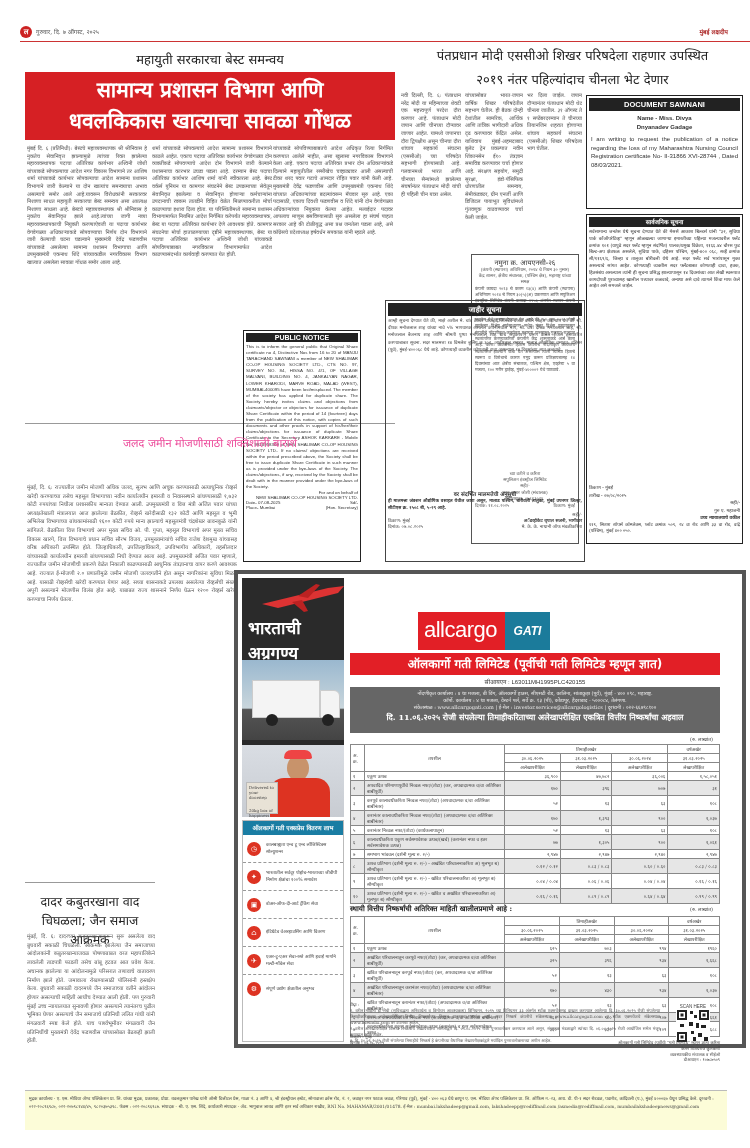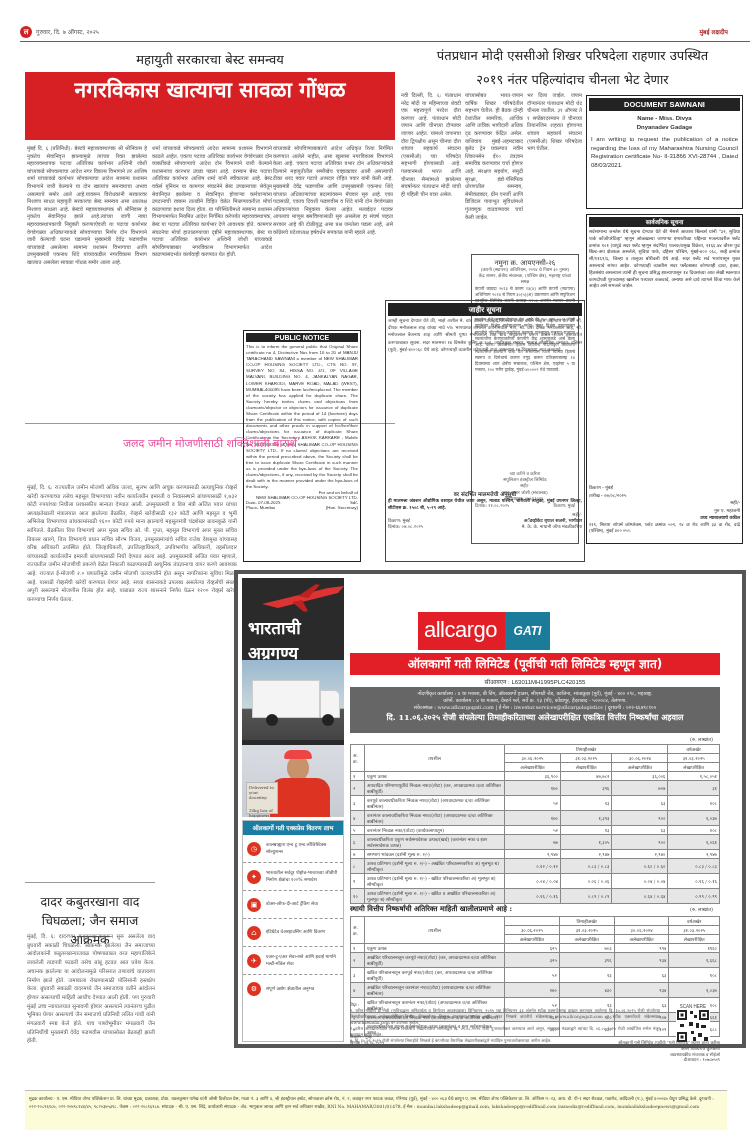--- a/index.html
+++ b/index.html
@@ -62,21 +62,22 @@
 </head>
 <body>
 
 <div class="abs topbar"></div>
 <div class="abs logo-dot">ल</div>
 <div class="abs dateline">गुरुवार, दि. ७ ऑगस्ट, २०२५</div>
 <div class="abs brand">मुंबई लक्षदीप</div>
 
 <div class="abs kicker">महायुती सरकारचा बेस्ट समन्वय</div>
 <div class="abs redhead">
-  <div>नगरविकास खात्याचा सावळा गोंधळ</div>
+  <div>सामान्य प्रशासन विभाग आणि</div>
+  <div>धवलकिकास खात्याचा सावळा गोंधळ</div>
 </div>
 <div class="abs txt col" style="left:27px;top:145px;height:270px;overflow:hidden">मुंबई दि. ६ (प्रतिनिधी): बेस्टचे महाव्यवस्थापक श्री श्रीनिवास हे नुकतेच सेवानिवृत्त झाल्यामुळे त्यांच्या रिक्त झालेल्या महाव्यवस्थापक पदाचा अतिरिक्त कार्यभार अश्विनी जोशी यांच्याकडे सोपवल्याचा आदेश नगर विकास विभागाने तर आशिष शर्मा यांच्याकडे कार्यभार सोपवल्याचा आदेश सामान्य प्रशासन विभागाने जारी केल्याने या दोन खात्यांच समन्वयाचा अभाव असल्याचे समोर आले आहे.यावरून विरोधकांनी सरकारवर निशाणा साधत महायुती सरकारचा बेस्ट समन्वय असा अप्रत्यक्ष निशाणा साधला आहे. बेस्टचे महाव्यवस्थापक श्री श्रीनिवास हे नुकतेच सेवानिवृत्त झाले आहे.त्यांच्या जागी नव्या महाव्यवस्थापकाची नियुक्ती करण्याऐवजी या पदाचा कार्यभार वेगवेगळ्या अधिकाऱ्याकडे सोपवण्याचा निर्णय दोन विभागाने जारी केल्याची घटना घडल्याने मुख्यमंत्री देवेंद्र फडणवीस यांच्याकडे असलेल्या सामान्य प्रशासन विभागाचा आणि उपमुख्यमंत्री एकनाथ शिंदे यांच्याकडील नगरविकास विभाग खात्यात असलेला सावळा गोंधळ समोर आला आहे.</div>
 <div class="abs txt col" style="left:152px;top:145px;height:270px;overflow:hidden">शर्मा यांच्याकडे सोपवल्याचे आदेश सामान्य प्रशासन विभागाने काढले आहेत. एकाच पदाचा अतिरिक्त कार्यभार वेगवेगळ्या दोन व्यक्तींकडे सोपवण्याचे आदेश दोन विभागाने जारी केल्याने प्रशासनाचा कारभार उघडा पडला आहे. दरम्यान बेस्ट पदाचा अतिरिक्त कार्यभार आशिष शर्मा यांनी स्वीकारला आहे. बेस्ट वर्कर्स युनियन या कामगार संघटनेने बेस्ट उपक्रमाच्या सेवेतून सेवानिवृत्त झालेल्या व सेवानिवृत्त होणाऱ्या कर्मचाऱ्यांना उपदानाची रक्कम तातडीने विहित वेळेत मिळण्याकरीता मोर्चा काढण्याचा इशारा दिला होता. या परिस्थितीमध्ये सामान्य प्रशासन विभागामार्फत नियमित आदेश निर्गमित करेपर्यंत महाव्यवस्थापक, बेस्ट या पदाचा अतिरिक्त कार्यभार देणे आवश्यक होते. कामगार संघटनेचा मोर्चा हाताळण्याच्या दृष्टीने महाव्यवस्थापक, बेस्ट या पदाचा अतिरिक्त कार्यभार अश्विनी जोशी यांच्याकडे सोपविण्याबाबत नगरविकास विभागामार्फत आदेश काढण्यासंदर्भात कार्यवाही करण्यात येत होती.</div>
 <div class="abs txt col" style="left:273px;top:145px;height:152px;overflow:hidden">यांच्याकडे सोपविण्याबाबतचे आदेश अधिकृत रित्या निर्गमित करण्यात आलेले नाहीत, असा खुलासा नगरविकास विभागाने केला आहे. एकाच पदाचा अतिरिक्त प्रभार दोन अधिकाऱ्यांकडे दिल्याने महायुतीतील रस्सीखेच चव्हाट्यावर आली असल्याची टीका शरद पवार गटाचे आमदार रोहित पवार यांनी केली आहे. मुख्यमंत्री देवेंद्र फडणवीस आणि उपमुख्यमंत्री एकनाथ शिंदे यांच्यात अधिकाऱ्यांच्या बदल्यांवरून मॅचवार सुरु आहे. एका पदासाठी, एकाच दिवशी फडणवीस व शिंदे यांनी दोन वेगवेगळ्या अधिकाऱ्यांच्या नियुक्त्या केल्या आहेत. मलाईदार पदावर आपलाच माणूस बसविण्यासाठी सुरु असलेला हा संघर्ष पाहता सरकार आहे की टोळीयुद्ध असा प्रश्न जनतेला पडला आहे, असे काँग्रेसचे प्रदेशाध्यक्ष हर्षवर्धन सपकाळ यांनी म्हटले आहे.</div>
 <div class="abs rule" style="left:25px;top:423px;width:370px"></div>
 
 <div class="abs rhead1">पंतप्रधान मोदी एससीओ शिखर परिषदेला राहणार उपस्थित</div>
 <div class="abs rhead2">२०१९ नंतर पहिल्यांदाच चीनला भेट देणार</div>
 <div class="abs txt" style="left:401px;top:92px;width:60px;height:200px;overflow:hidden">नवी दिल्ली, दि. ६: पंतप्रधान नरेंद्र मोदी या महिन्याच्या शेवटी एक महत्त्वपूर्ण परदेश दौरा करणार आहे. पंतप्रधान मोदी जपान आणि चीनच्या दौऱ्यावर जाणार आहेत. यामध्ये जपानचा दौरा द्विपक्षीय असून चीनचा दौरा शांघाय सहकार्य संघटना (एससीओ) च्या परिषदेत सहभागी होण्यासाठी आहे. गलवानमध्ये भारत आणि चीनच्या सैन्यांमध्ये झालेल्या संघर्षानंतर पंतप्रधान मोदी यांची ही पहिली चीन यात्रा असेल.</div>
 <div class="abs txt" style="left:465px;top:92px;width:58px;height:160px;overflow:hidden">यांच्यासोबत भारत-जपान वार्षिक शिखर परिषदेतील सहभाग घेतील. ही बैठक दोन्ही देशांतील सामरिक, आर्थिक आणि तांत्रिक भागीदारी अधिक दृढ करण्यावर केंद्रित असेल. याशिवाय मुंबई-अहमदाबाद बुलेट ट्रेन प्रकल्पात नवीन शिंकानसेन ई१० तंत्रज्ञान समाविष्ट करण्यावर चर्चा होणार आहे. संरक्षण सहयोग, समुद्री सुरक्षा, इंडो-पॅसिफिक धोरणातील समन्वय, सेमीकंडक्टर, ग्रीन एनर्जी आणि डिजिटल पायाभूत सुविधांमध्ये गुंतवणूक वाढवण्यावर चर्चा केली जाईल.</div>

